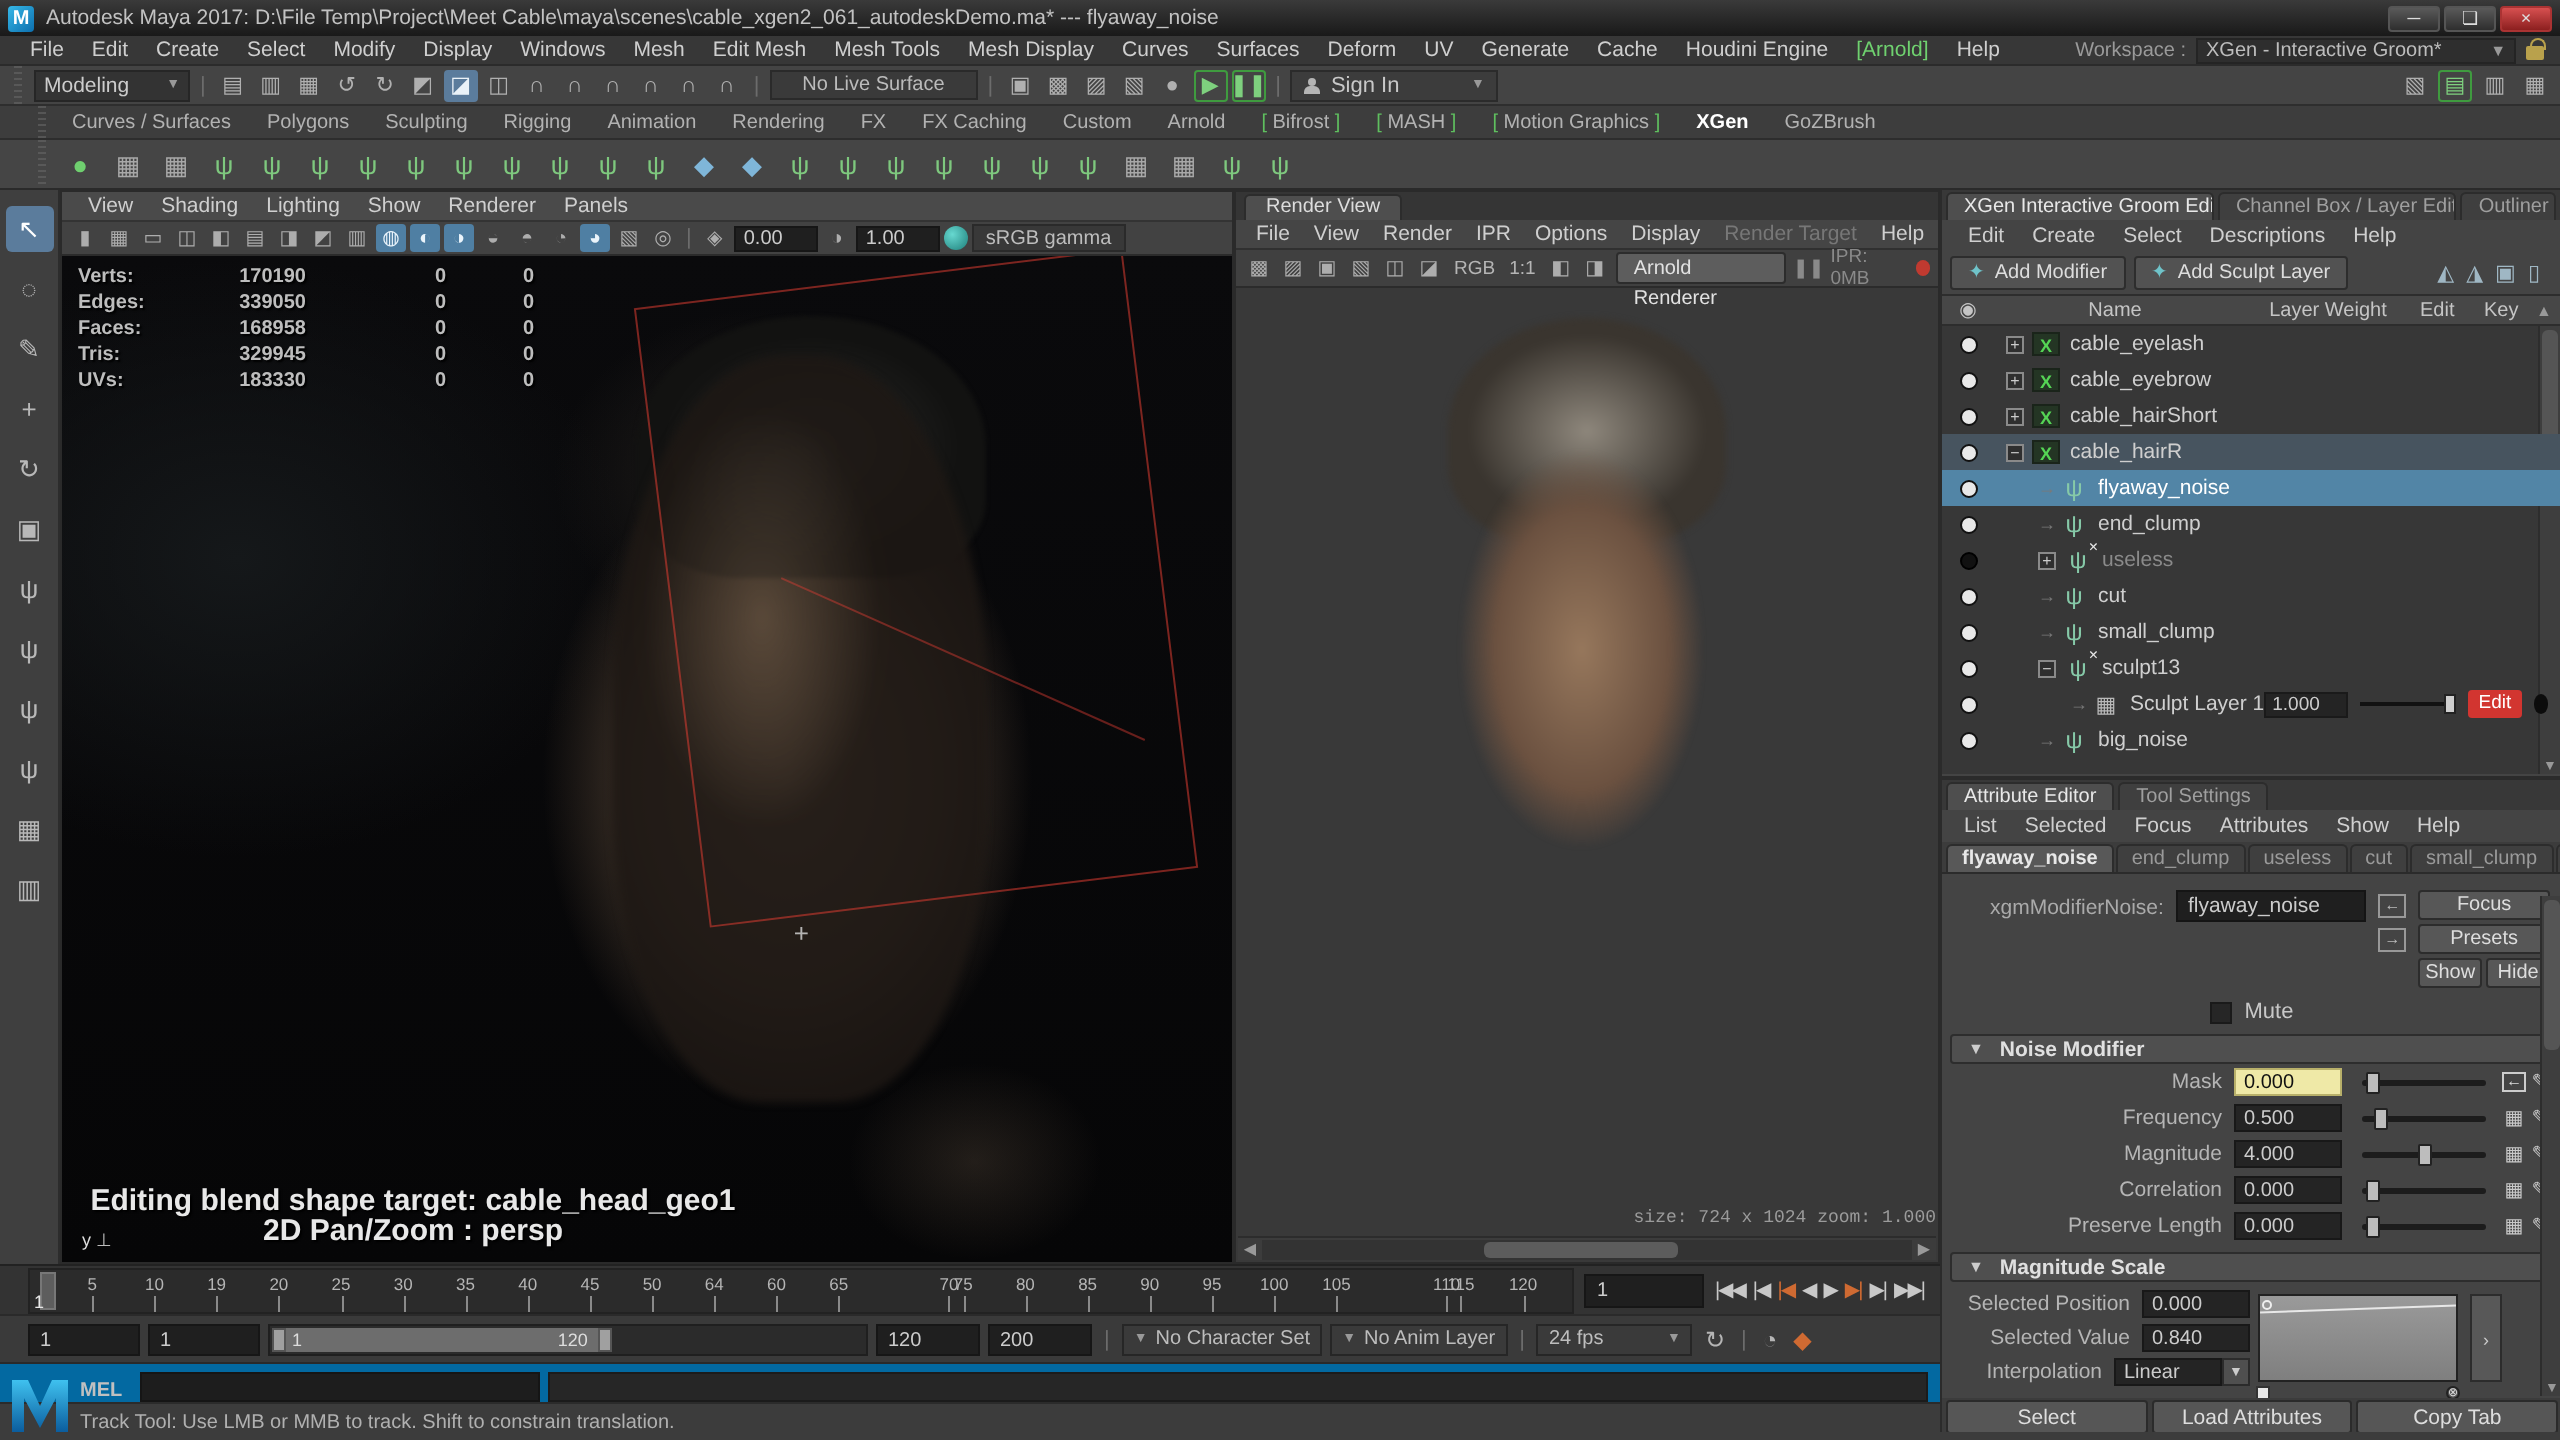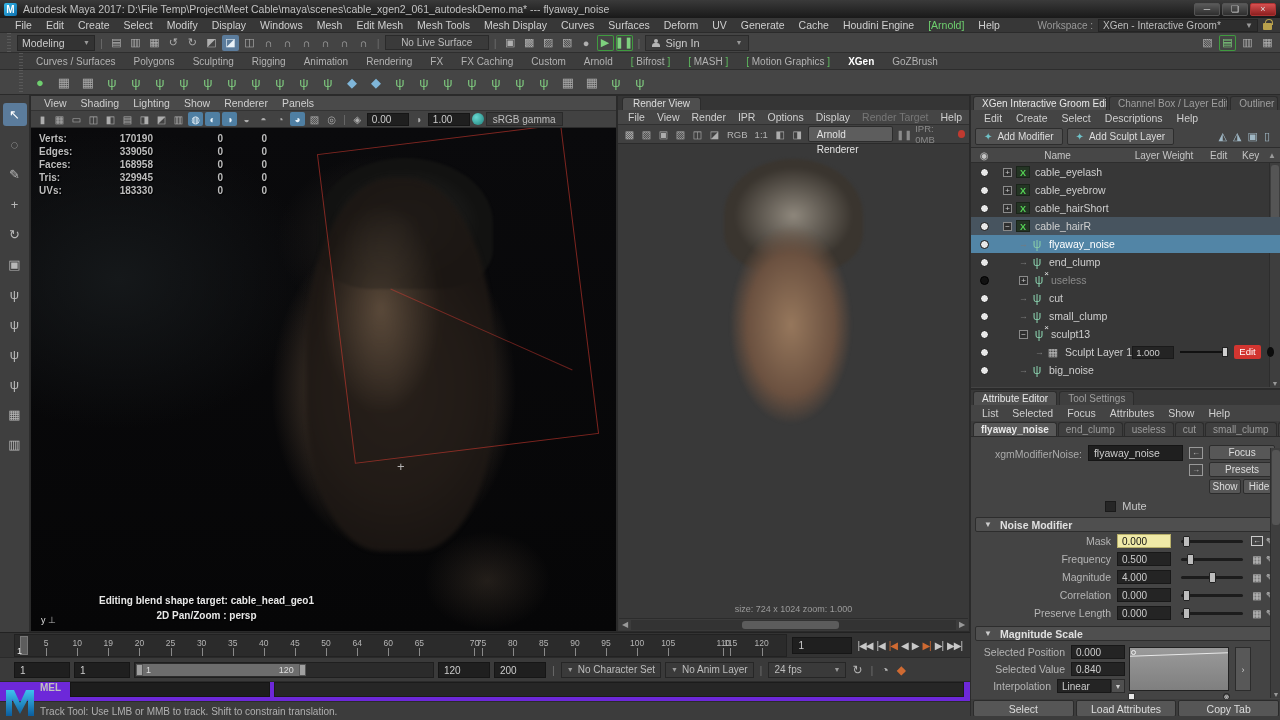--- a/index.html
+++ b/index.html
@@ -103,21 +103,21 @@
   .redwire2 { position:absolute; left:60%; top:40%; width:34%; height:0;
     border-top:1px solid rgba(220,60,50,.45); transform:rotate(24deg); }
   .pivotcross { position:absolute; left:62%; top:66%; width:14px; height:14px; color:#cfcfcf; font-size:13px; line-height:13px; text-align:center; opacity:.85; }
   #hud { position:absolute; left:8px; top:4px; }
   .hudrow { display:flex; font-size:10px; font-weight:bold; color:#bdbdbd; text-shadow:1px 1px 1px #000; line-height:13px; }
   .hudrow span:nth-child(1){ width:44px; }
   .hudrow span:nth-child(2){ width:70px; text-align:right; }
   .hudrow span:nth-child(3){ width:70px; text-align:right; }
   .hudrow span:nth-child(4){ width:44px; text-align:right; }
   .vp-overlays { position:absolute; left:0; right:40%; bottom:8px; text-align:center; }
-  .vp-overlays div { font-size:10px; font-weight:bold; color:#e8e8e8; text-shadow:1px 1px 1px #000; line-height:15px; }
+  .vp-overlays div { font-size:15px; font-weight:bold; color:#e8e8e8; text-shadow:1px 1px 1px #000; line-height:15px; }
   .axis { position:absolute; left:10px; bottom:6px; color:#bbb; font-size:9px; }
   .axis .ax { color:#ddd; }
 
   
   #renderview { position:absolute; left:617px; top:95px; width:353px; height:537px; background:#393939;
     border:1px solid #2a2a2a; }
   .rv-tabrow { height:14px; background:#353535; display:flex; align-items:flex-end; padding-left:4px; }
   .rv-tab { background:#4e4e4e; border:1px solid #2c2c2c; border-bottom:none; color:#ddd; font-size:10px;
     padding:0 10px; height:13px; line-height:12px; border-radius:3px 3px 0 0; }
   .rv-menus { height:15px; background:#454545; display:flex; align-items:center; padding:0 4px; border-bottom:1px solid #303030; }
@@ -133,21 +133,21 @@
       radial-gradient(120px 90px at 50% 96%, rgba(90,70,55,.5), transparent 75%),
       radial-gradient(150px 205px at 50% 46%, #8a6e57 0%, #5e4736 55%, rgba(26,20,16,0) 78%),
       radial-gradient(140px 110px at 50% 16%, #6e6а62 0%, rgba(16,13,11,0) 70%),
       radial-gradient(330px 300px at 50% 45%, #241d17 0%, #151110 90%),
       #141110; }
   #rv-canvas .rhair { position:absolute; left:30%; top:3%; width:40%; height:24%;
     border-radius:50% 50% 35% 35%; background:radial-gradient(closest-side, #9a9astia, #3a352f 85%); }
   #rv-canvas .rhair { background:radial-gradient(closest-side, #8e877c, #3a352f 85%); filter:blur(1.5px); }
   #rv-canvas .rface { position:absolute; left:31%; top:16%; width:38%; height:58%;
     border-radius:46% 46% 42% 42%; background:radial-gradient(closest-side at 48% 38%, #96775c, #6b5140 68%, rgba(40,30,24,.0) 96%); filter:blur(1px); }
-  .rv-size { position:absolute; left:0; right:0; bottom:3px; text-align:center; color:#9b9b9b; font-size:9px; }
+  .rv-size { position:absolute; left:0; right:0; bottom:3px; text-align:right; color:#9b9b9b; font-size:9px;font-family:Liberation Mono, monospace; }
   .rv-hscroll { position:absolute; left:1px; right:1px; bottom:1px; height:12px; background:#3c3c3c;
     display:flex; align-items:center; border-top:1px solid #2c2c2c; }
   .rv-hscroll .arr { width:12px; text-align:center; color:#999; font-size:8px; }
   .rv-hscroll .track { flex:1; height:10px; background:#333; position:relative; }
   .rv-hscroll .thumb { position:absolute; left:34%; width:30%; top:1px; bottom:1px; background:#5c5c5c; border-radius:3px; }
 
   
   #rightpanel { position:absolute; left:970px; top:95px; width:310px; height:625px; background:#444;
     border-left:1px solid #2b2b2b; }
   .ptabs { height:15px; display:flex; background:#383838; align-items:flex-end; gap:2px; padding:0 2px; }
@@ -271,22 +271,22 @@
     align-items:center; justify-content:space-between; font-size:9px; color:#ddd; }
   #rangeactive .rh { width:7px; height:12px; background:#a0a0a0; border:1px solid #555; }
   #rangeactive .rlbl { position:absolute; left:10px; } #rangeactive .rlbl2 { position:absolute; right:12px; }
   .ddbox { height:16px; background:#3a3a3a; border:1px solid #262626; color:#bdbdbd; font-size:10px;
     display:flex; align-items:center; gap:4px; padding:0 5px; }
   .dda { font-size:7px; color:#999; }
   .ricon { color:#b5b5b5; font-size:12px; padding:0 2px; }
   .ricon.orange { color:#cf6a32; }
 
   
-  #cmdline { position:absolute; left:0; top:681px; width:970px; height:20px; background:#6d28d9;
-    display:flex; align-items:flex-start; gap:4px; padding-left:40px; border-top:1px solid #2a2a2a; }
+  #cmdline { position:absolute; left:0; top:681px; width:970px; height:20px; background:#0369a1;
+    display:flex; align-items:flex-end; gap:4px; padding-left:40px; border-top:1px solid #2a2a2a; }
   #cmdline .mel { color:#c0c0c0; font-size:10px; font-weight:bold; width:26px; }
   .cmdinput { width:200px; height:15px; background:#1d1d1d; border:1px solid #151515; }
   .cmdoutput { flex:1; height:15px; background:#262626; border:1px solid #1b1b1b; margin-right:6px; }
   #helpline { position:absolute; left:0; top:701px; width:970px; height:19px; background:#3c3c3c;
     border-top:1px solid #2b2b2b; display:flex; align-items:center; padding-left:40px; }
   #helpline .htxt { color:#b0b0b0; font-size:10px; }
   #mayalogo { position:absolute; left:4px; top:688px; width:32px; height:30px; z-index:5; }
   #rp-footer-gap { position:absolute; left:970px; top:716px; width:310px; height:4px; background:#3c3c3c; }
 </style>
 </head>

